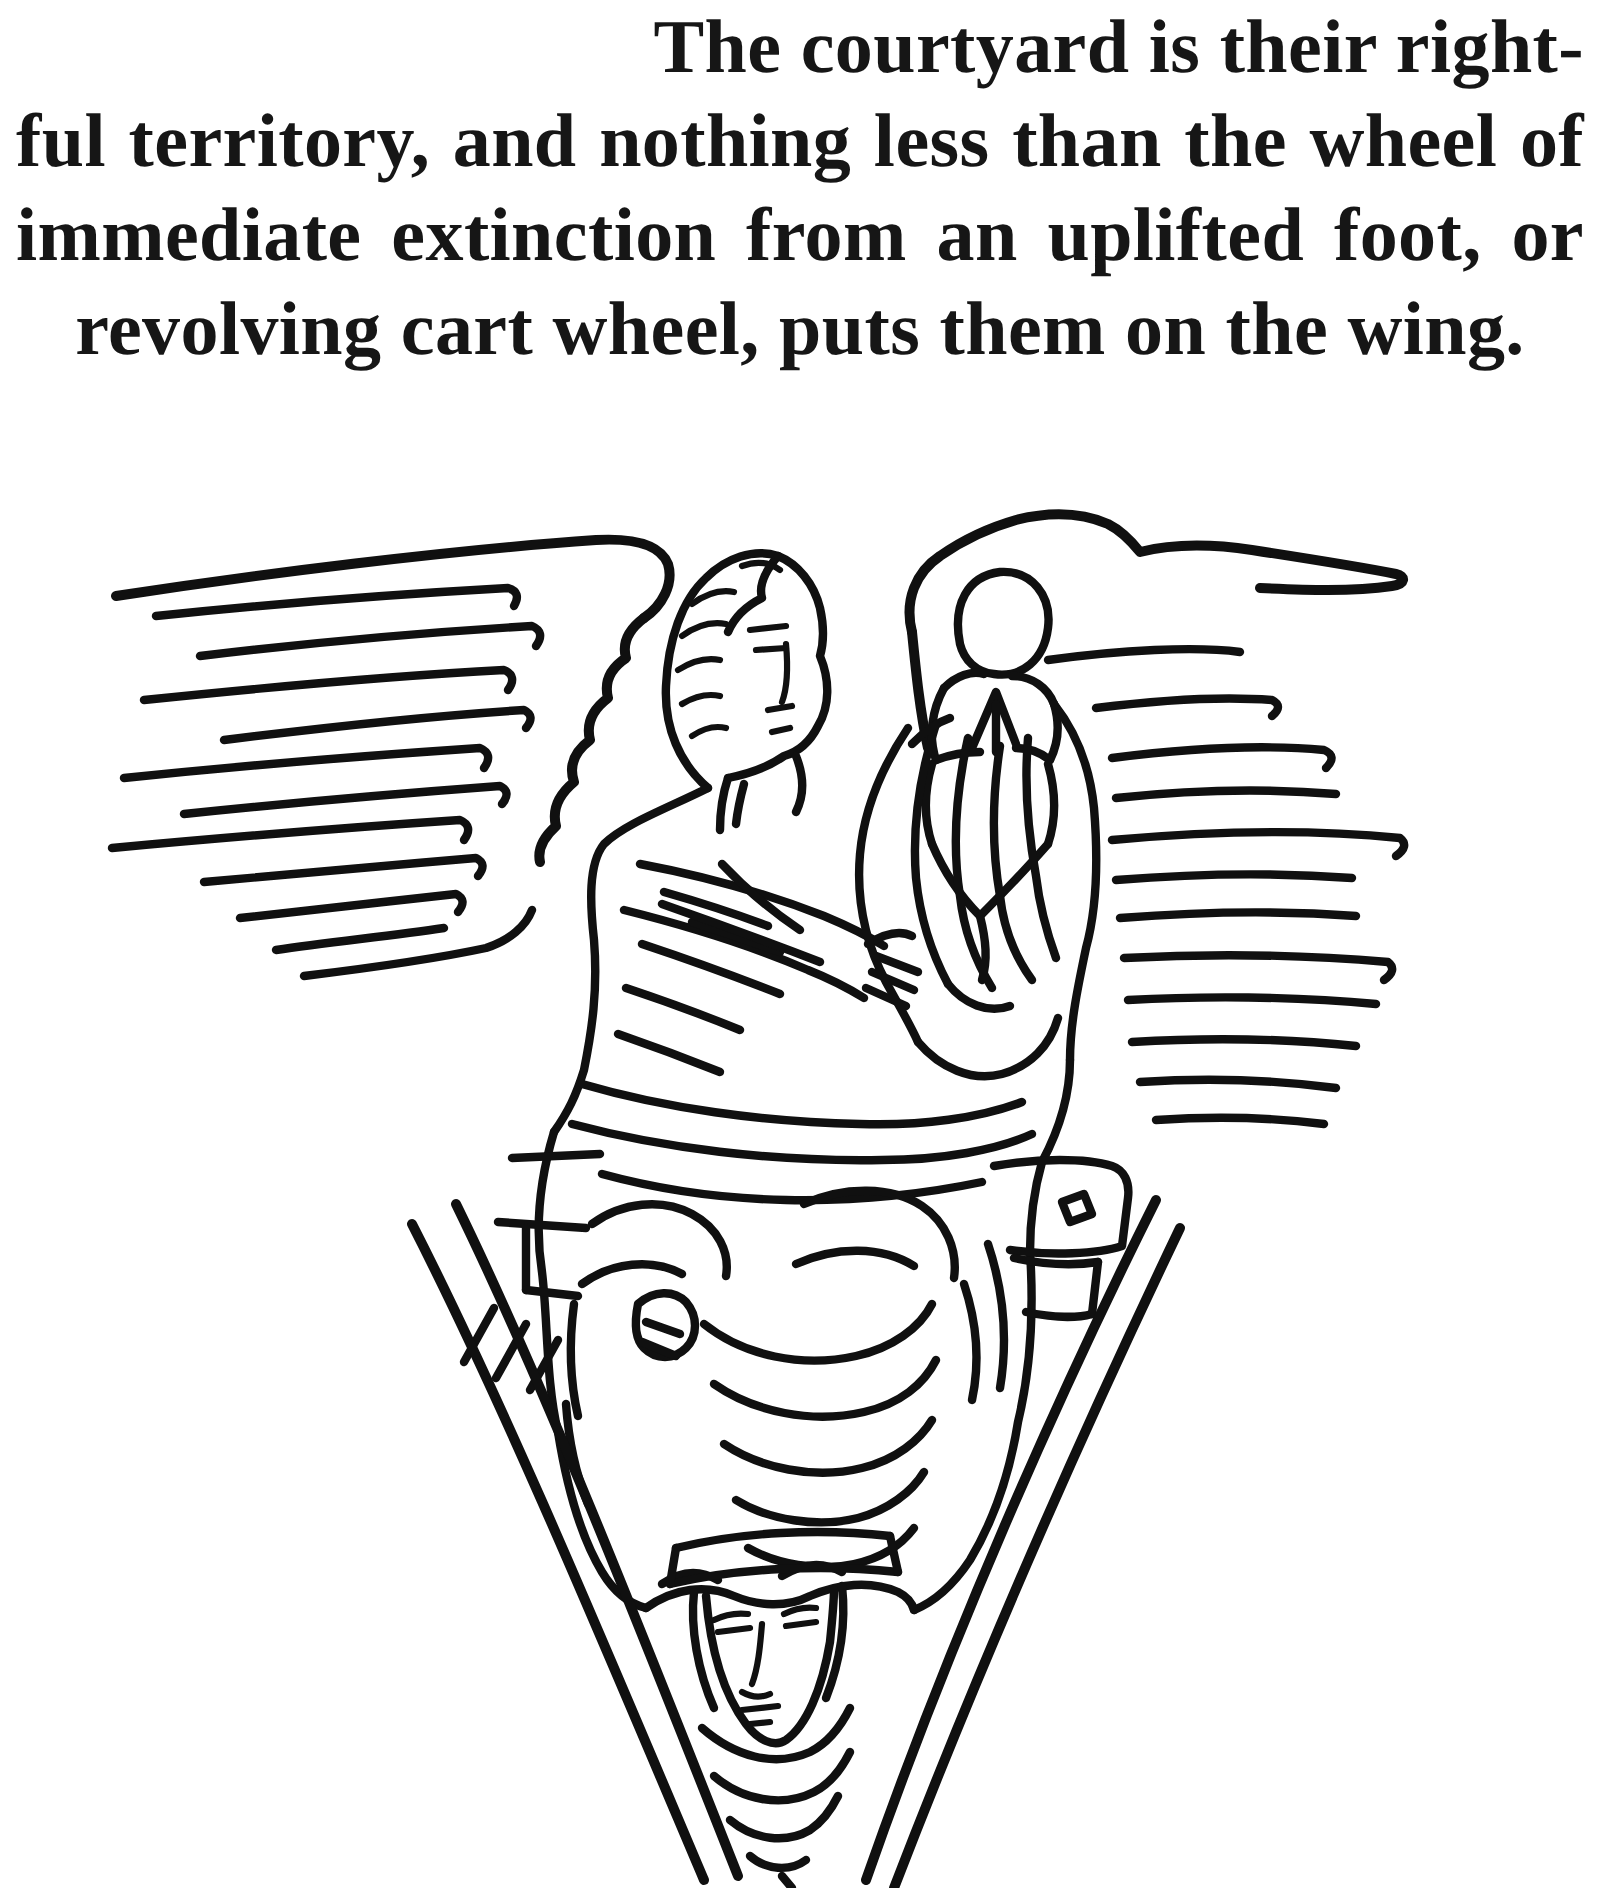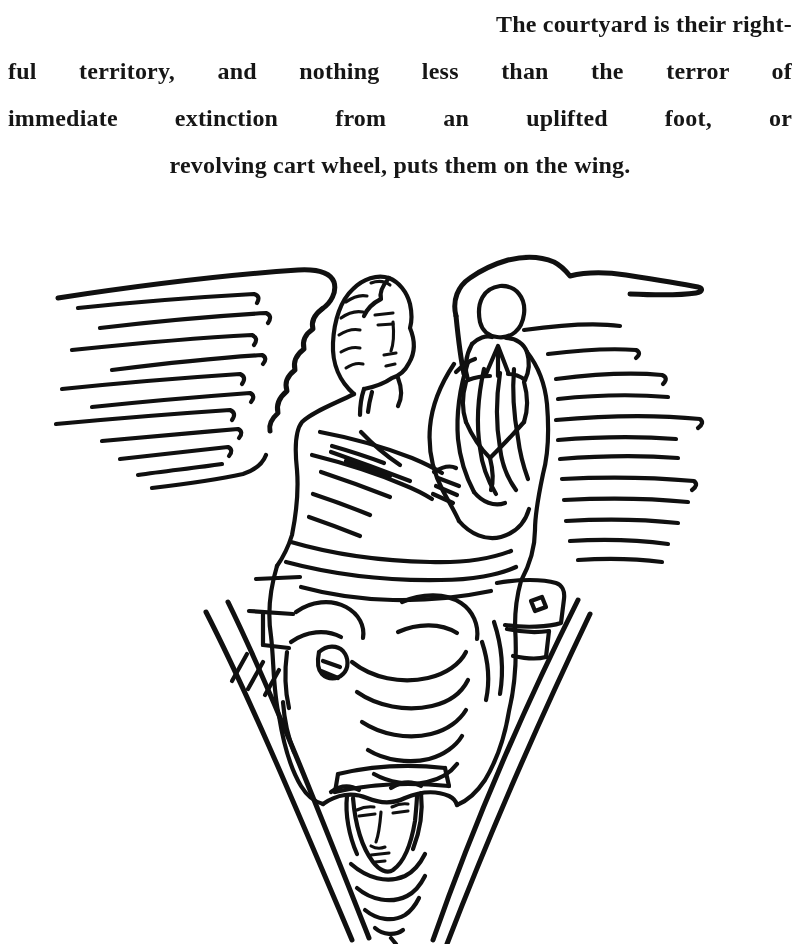--- a/index.html
+++ b/index.html
@@ -8,21 +8,21 @@
     width:800px;height:944px;
     background:#ffffff;
     overflow:hidden;
     font-family:"Liberation Serif", serif;
   }
   .text-block{
     position:absolute;
     left:8px;right:8px;top:1px;
     color:#161616;
     font-weight:700;
-    font-size:24px;
+    font-size:38px;
     line-height:47px;
     letter-spacing:0.2px;
   }
   .line{white-space:nowrap;}
   .line.justify{
     white-space:normal;
     text-align:justify;
     text-align-last:justify;
   }
   .line.first{text-align:right;white-space:normal;}
@@ -42,21 +42,21 @@
   .engraving .s5 path{stroke-width:5;}
   .engraving .s3 path{stroke-width:3.1;}
 </style>
 </head>
 <body>
 
 <div class="page">
 
   <div class="text-block">
     <div class="line first">The courtyard is their right-</div>
-    <div class="line justify">ful territory, and nothing less than the terror of</div>
+    <div class="line justify">ful territory, and nothing less than the wheel of</div>
     <div class="line justify">immediate extinction from an uplifted foot, or</div>
     <div class="line last">revolving cart wheel, puts them on the wing.</div>
   </div>
 
   <svg class="engraving" viewBox="0 234 800 710" role="img" aria-label="Black-ink line engraving: a winged angel with spread feathered wings, seated on masonry, holding up a small praying soul figure wrapped in drapery; below, a V-shaped architectural spandrel contains a carved human face above nested drapery folds.">
 
     <g class="s5">
       <path d="M58,298 C130,287 225,275 298,270 C316,269 330,272 334,282 C337,292 331,303 322,309"></path>
       <path d="M322,309 q-12,9 -9,20 q-12,8 -9,20 q-12,9 -9,21 q-12,9 -8,21 q-12,10 -9,22 q-10,9 -8,18"></path>
     </g>

